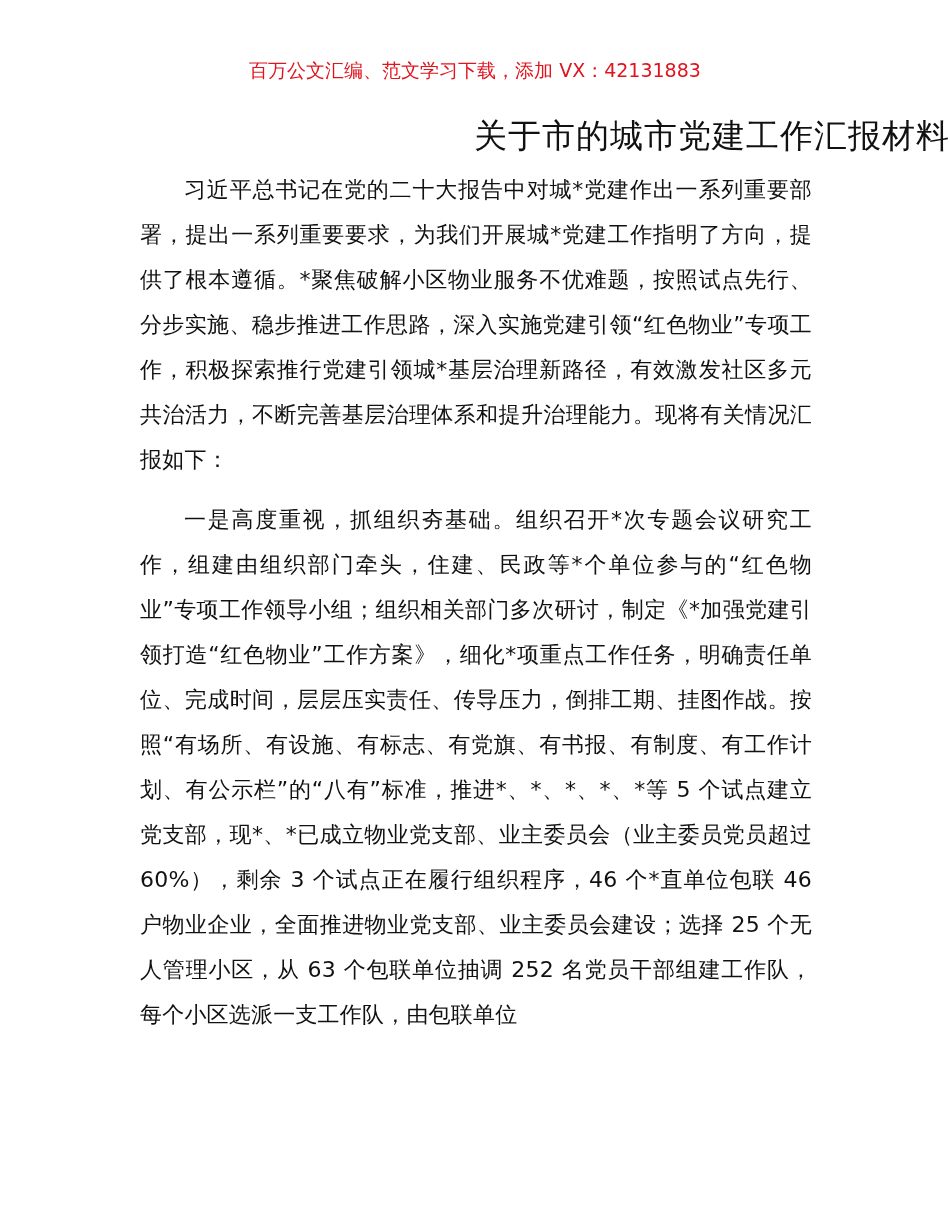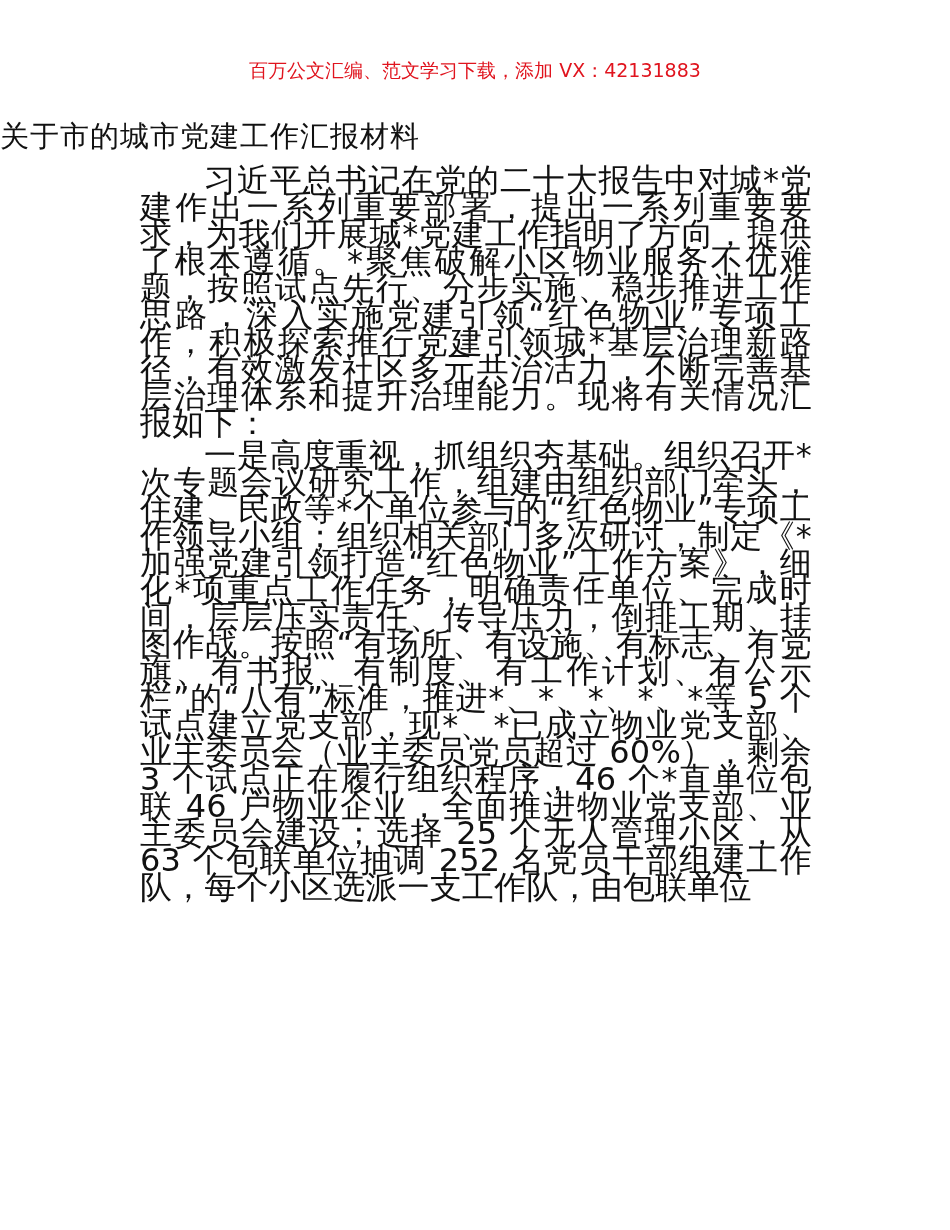--- a/index.html
+++ b/index.html
@@ -24,44 +24,44 @@
       font-size: 19px;
       line-height: 28px;
       color: #e0141e;
       letter-spacing: 0px;
     }
     .doc-title {
       position: absolute;
       top: 116px;
       left: 0;
       width: 950px;
-      text-align: left;
-      font-size: 29px;
+      text-align: right;
+      font-size: 33px;
       line-height: 40px;
       color: #111111;
       letter-spacing: 1px;
     }
     .doc-body {
       position: absolute;
       top: 167px;
       left: 140px;
       width: 672px;
     }
     .para {
       margin: 0;
-      font-size: 32px;
-      line-height: 27px;
+      font-size: 22px;
+      line-height: 45px;
       text-align: justify;
       text-align-last: left;
       text-indent: 2em;
       word-break: break-all;
       letter-spacing: 0.2px;
     }
     .para + .para {
-      margin-top: 5px;
+      margin-top: 15px;
     }
   </style>
 </head>
 <body>
 
 <div class="watermark-header">百万公文汇编、范文学习下载，添加 VX：42131883</div>
 
 <h1 class="doc-title" style="margin:0;font-weight:normal;">关于市的城市党建工作汇报材料</h1>
 
 <div class="doc-body">

